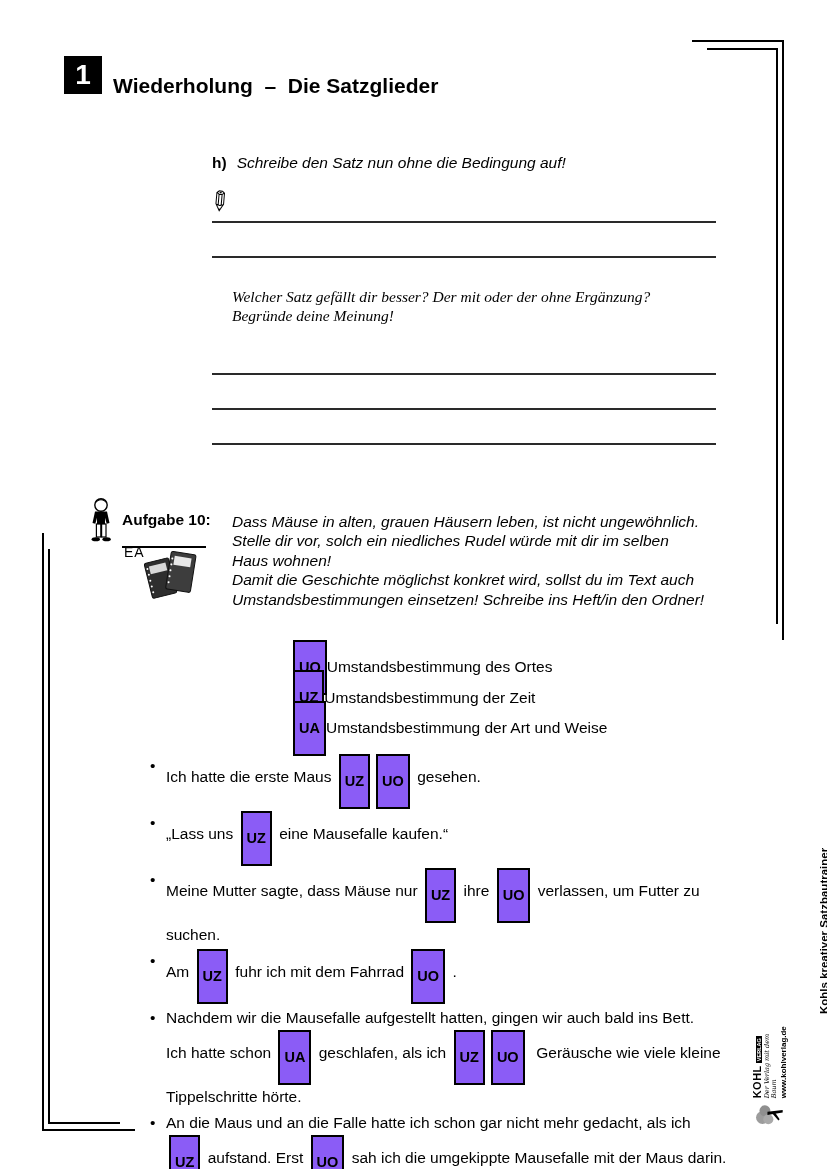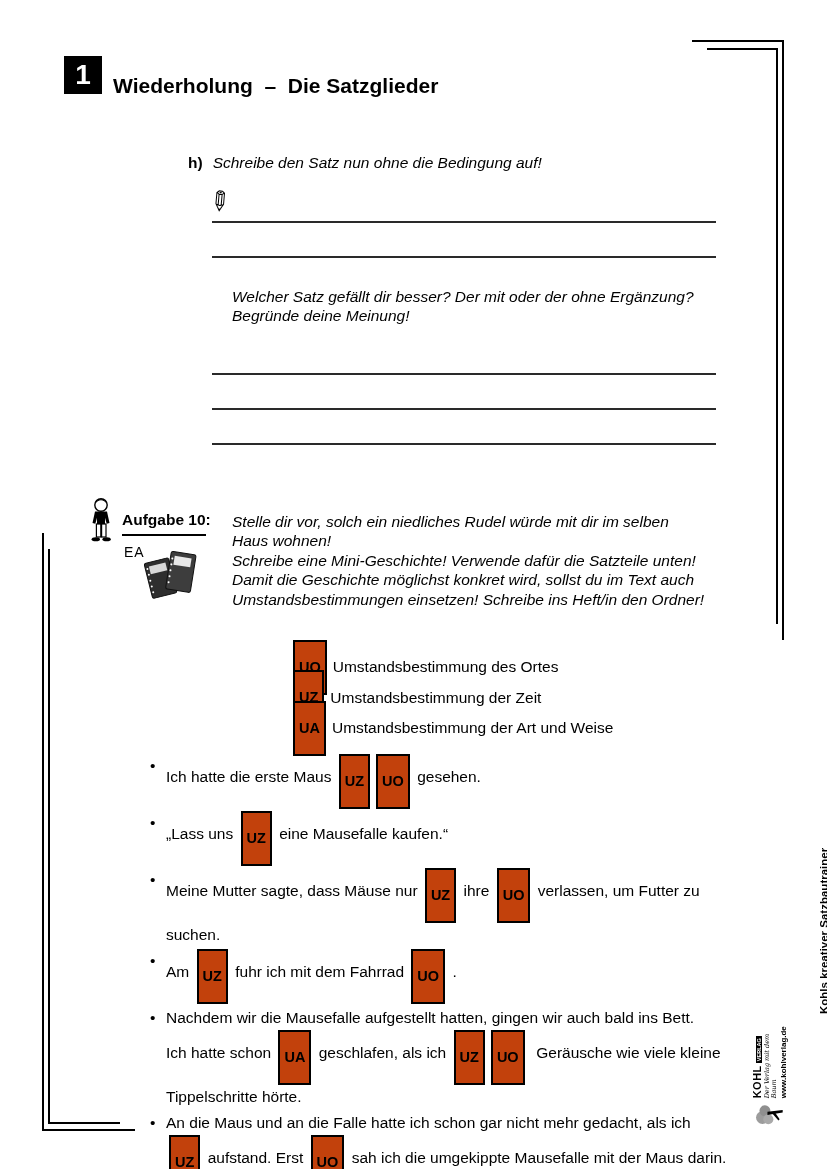--- a/index.html
+++ b/index.html
@@ -12,44 +12,44 @@
   .page-title{position:absolute;left:113px;top:74px;font-size:21px;font-weight:bold;white-space:pre;}
 
   
   .br{position:absolute;}
   .br-tr-outer{left:692px;top:40px;width:90px;height:598px;border-top:2.5px solid #000;border-right:2.5px solid #000;}
   .br-tr-inner{left:707px;top:48px;width:69px;height:574px;border-top:2px solid #000;border-right:2px solid #000;}
   .br-bl-outer{left:42px;top:533px;width:91px;height:596px;border-left:2.5px solid #000;border-bottom:2.5px solid #000;}
   .br-bl-inner{left:48px;top:549px;width:70px;height:573px;border-left:2px solid #000;border-bottom:2px solid #000;}
 
   
-  .task-h{position:absolute;left:188px;top:154px;font-size:15.5px;}
+  .task-h{position:absolute;left:212px;top:154px;font-size:15.5px;}
   .task-h .lbl{font-weight:bold;margin-right:10px;}
   .task-h .prm{font-style:italic;}
   .pencil{position:absolute;left:208px;top:186px;font-size:26px;transform:rotate(50deg);}
   .wline{position:absolute;left:212px;width:504px;height:2px;background:#2a2a2a;}
-  .question{position:absolute;left:232px;top:287px;font-style:italic;font-size:15.5px;line-height:19px;}
+  .question{position:absolute;left:232px;top:287px;font-style:italic;font-size:15.5px;line-height:19px;font-family:Liberation Serif, serif;}
 
   
   .person{position:absolute;left:84px;top:496px;}
   .ea-label{position:absolute;left:85px;top:544px;font-size:14px;letter-spacing:1px;margin-left:39px;}
   .aufgabe-label{position:absolute;left:122px;top:511px;font-size:15.5px;font-weight:bold;}
-  .aufgabe-label .ul{border-bottom:2px solid #000;padding-bottom:6px;}
+  .aufgabe-label .ul{border-bottom:2px solid #000;padding-bottom:18px;}
   .notebooks{position:absolute;left:141px;top:548px;}
   .instructions{position:absolute;left:232px;top:512px;font-style:italic;font-size:15.5px;line-height:19.4px;width:545px;}
 
   
-  .tag{display:inline-block;border:2px solid #000;background:#c2410c;font-weight:bold;
+  .tag{display:inline-block;border:2px solid #000;background:#8b5cf6;font-weight:bold;
        font-size:14.5px;line-height:19px;padding:16px 4px;margin:0 3px;vertical-align:-4px;}
 
   
   .legend{position:absolute;left:293px;top:652px;}
   .legend-row{display:flex;align-items:center;height:30.5px;}
   .legend-row .tag{margin:0;}
-  .legend-label{font-size:15.5px;margin-left:6px;}
+  .legend-label{font-size:15.5px;margin-left:0;}
 
   
   .sentences{position:absolute;left:138px;top:742px;width:616px;margin:12px;padding:0;list-style:none;}
   .sentences li{position:relative;padding-left:16px;margin-bottom:2px;font-size:15.5px;line-height:24px;}
   .sentences li::before{content:"\2022";position:absolute;left:0;top:0;}
   .sent-content{white-space:pre-wrap;}
 
   
   .side-caption{position:absolute;left:789px;top:1014px;width:282px;transform:rotate(-90deg);
                 transform-origin:0 0;font-size:11.5px;font-weight:bold;line-height:14px;white-space:pre;}
@@ -125,23 +125,23 @@
       <rect x="31" y="9" width="17" height="9" fill="#e8e8e8"></rect>
       <circle cx="29" cy="12" r="1" fill="#fff"></circle>
         <circle cx="29" cy="18" r="1" fill="#fff"></circle>
       <circle cx="29" cy="24" r="1" fill="#fff"></circle>
         <circle cx="29" cy="30" r="1" fill="#fff"></circle>
       <circle cx="29" cy="36" r="1" fill="#fff"></circle>
     </g>
   </svg>
 
   <div class="instructions">
+    <div>Dass Mäuse in alten, grauen Häusern leben, ist nicht ungewöhnlich.</div>
     <div>Stelle dir vor, solch ein niedliches Rudel würde mit dir im selben</div>
     <div>Haus wohnen!</div>
-    <div>Schreibe eine Mini-Geschichte! Verwende dafür die Satzteile unten!</div>
     <div>Damit die Geschichte möglichst konkret wird, sollst du im Text auch</div>
     <div>Umstandsbestimmungen einsetzen! Schreibe ins Heft/in den Ordner!</div>
   </div>
 
   <div class="legend">
     <div class="legend-row">
       <span class="tag">UO</span>
       <span class="legend-label">Umstandsbestimmung des Ortes</span>
     </div>
     <div class="legend-row">

